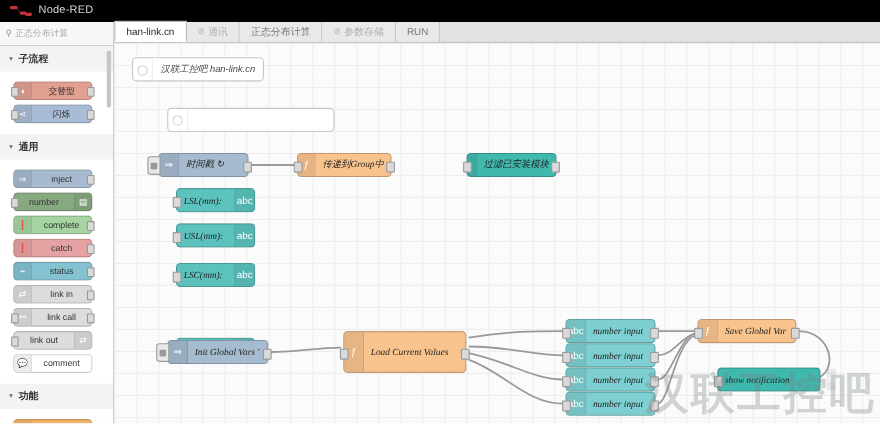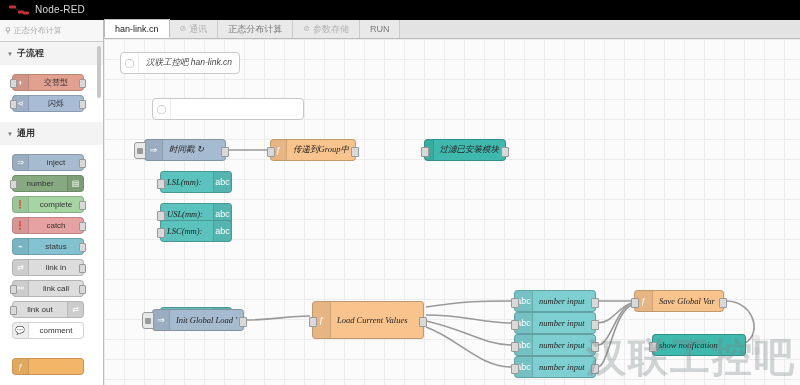--- a/index.html
+++ b/index.html
@@ -245,20 +245,24 @@
             </div>
             <div class="pnode" style="background: rgb(220, 220, 220);">
               <span class="pport in"></span>
               <span class="lbl">link out</span>
               <span class="pic right">⇄</span>
             </div>
             <div class="pnode" style="background: rgb(255, 255, 255);">
               <span class="pic">💬</span>
               <span class="lbl">comment</span>
             </div>
+          </div>
+          <div class="cat-header">
+            <span class="cat-arrow">▼</span>
+            <span>功能</span>
           </div>
           <div class="cat-body">
             <div class="pnode" style="background: rgb(243, 181, 103);">
               <span class="pic">ƒ</span>
             </div>
           </div>
         </div>
       <div class="scroll-thumb"></div>
     </div>
   </div>
@@ -332,36 +336,36 @@
         <div class="node" style="left: 56px; top: 132px; width: 72px; background: rgb(91, 194, 189);">
           <span class="nlabel">LSL(mm):</span>
           <span class="nicon right">abc</span>
           <span class="port" style="left:-4px;top:7px;"></span>
         </div>
         <div class="node" style="left: 56px; top: 164px; width: 72px; background: rgb(91, 194, 189);">
           <span class="nlabel">USL(mm):</span>
           <span class="nicon right">abc</span>
           <span class="port" style="left:-4px;top:7px;"></span>
         </div>
-        <div class="node" style="left: 56px; top: 181px; width: 72px; background: rgb(91, 194, 189);">
+        <div class="node" style="left: 56px; top: 200px; width: 72px; background: rgb(91, 194, 189);">
           <span class="nlabel">LSC(mm):</span>
           <span class="nicon right">abc</span>
           <span class="port" style="left:-4px;top:7px;"></span>
         </div>
         <div class="node" style="left: 56px; top: 228px; width: 72px; background: rgb(91, 194, 189); margin-top: 40px;">
           <span class="nlabel">USC(mm):</span>
           <span class="nicon right">abc</span>
           <span class="port" style="left:-4px;top:7px;"></span>
         </div>
         <div class="node" style="left: 48px; top: 270px; width: 92px; background: rgb(166, 187, 207);">
           <span class="injbtn">
             <i></i>
           </span>
           <span class="nicon">⇒</span>
-          <span class="nlabel">Init Global Load '</span>
+          <span class="nlabel">Init Global Vars '</span>
           <span class="port" style="right:-4px;top:7px;"></span>
         </div>
         <div class="node" style="left: 208px; top: 262px; width: 112px; height: 38px; background: rgb(248, 195, 141);">
           <span class="nicon">ƒ</span>
           <span class="nlabel">Load Current Values</span>
           <span class="port" style="left:-4px;top:15px;"></span>
           <span class="port" style="right:-4px;top:15px;"></span>
         </div>
         <div class="node" style="left: 410px; top: 251px; width: 82px; background: rgb(125, 207, 209);">
           <span class="nicon">abc</span>

